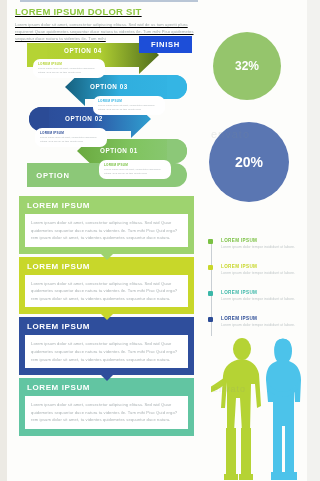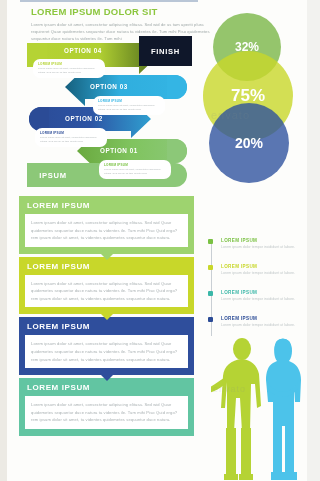--- a/index.html
+++ b/index.html
@@ -17,21 +17,21 @@
   .edge-strip {
     position:absolute; left:0; top:0; width:7px; height:481px;
     background:#eceae4;
   }
   .topline {
     position:absolute; left:13px; top:0px; width:178px; height:2px;
     background:#b9c6d6;
   }
 
   
-  .header { position:absolute; left:24px; top:6px; width:190px; }
+  .header { position:absolute; left:8px; top:6px; width:190px;text-decoration:underline; }
   .header h1 {
     font-size:9.5px; font-weight:bold; letter-spacing:.25px;
     color:#8cc63e; margin-bottom:4px;
   }
   .header p {
     font-size:4.1px; line-height:1.75; color:#9fa8a8; letter-spacing:.1px;
   }
 
   
   .flow { position:absolute; left:0px; top:33px; width:205px; height:160px; }
@@ -46,21 +46,21 @@
     color:#fff; font-weight:bold; font-size:7.6px; letter-spacing:.7px;
   }
   .callout {
     position:absolute; background:#fff; border-radius:7px;
     padding:3px 5px;
   }
   .callout .ch { font-size:3.1px; font-weight:bold; letter-spacing:.2px; margin-bottom:1.2px; }
   .callout .cb { font-size:2.5px; line-height:1.55; color:#b3b9bb; }
 
   
-  .circles { position:absolute; left:196px; top:13px; width:111px; height:196px; }
+  .circles { position:absolute; left:196px; top:32px; width:111px; height:196px; }
   .circ {
     position:absolute; border-radius:50%;
     display:flex; align-items:center; justify-content:center;
     color:#fff; font-weight:bold;
   }
 
   
   .cards { position:absolute; left:12px; top:196px; width:175px; }
   .card { position:relative; margin-bottom:3px; padding:4px 6px 7px 6px; }
   .card h3 {
@@ -169,27 +169,26 @@
     </div>
     <div class="callout" style="left:28px; top:95px; width:72px;">
       <div class="ch" style="color:#2b4b96;">LOREM IPSUM</div>
       <div class="cb">Lorem ipsum dolor sit amet, consectetur adipiscing elitasa. Sed wid de us tam aperiti plura</div>
     </div>
     <div class="callout" style="left:92px; top:127px; width:72px;">
       <div class="ch" style="color:#7ac143;">LOREM IPSUM</div>
       <div class="cb">Lorem ipsum dolor sit amet, consectetur adipiscing elitasa. Sed wid de us tam aperiti plura</div>
     </div>
 
-    <div class="btnbox" style="left:20px; top:130px; width:52px; height:24px; background:#8cc878;">IPSUM</div>
-    <div class="btnbox" style="left:132px; top:3px; width:53px; height:30px; background:#0f172a;">FINISH</div>
+    <div class="btnbox" style="left:20px; top:130px; width:52px; height:24px; background:#8cc878;">OPTION</div>
+    <div class="btnbox" style="left:132px; top:3px; width:53px; height:17px; background:#1d4ed8;">FINISH</div>
   </div>
 
   <div class="circles">
     <div class="circ" style="left:10px; top:0px; width:68px; height:68px; background:rgba(122,182,72,.80); font-size:12px;">32%</div>
-    <div class="circ" style="left:0px; top:38px; width:90px; height:90px; background:rgba(200,215,42,.80); font-size:17px; align-items:center;">75%</div>
     <div class="circ" style="left:6px; top:90px; width:80px; height:80px; background:rgba(44,79,158,.78); font-size:14px;">20%</div>
     <div class="wm" style="left:8px; top:96px;">envato</div>
   </div>
 
   <div class="cards">
 
     <div class="card" style="background:#9ed36f;">
       <h3>LOREM IPSUM</h3>
       <div class="inner">
         <p>Lorem ipsum dolor sit amet, consectetur adipiscing elitasa. Sed wid Quae quidemetes sequuntur duce natura ta videntes ile. Tum mihi Piso Quid ergo? rem ipsum dolor sit amet, ta videntes quidemetes sequuntur duce natura.</p>

